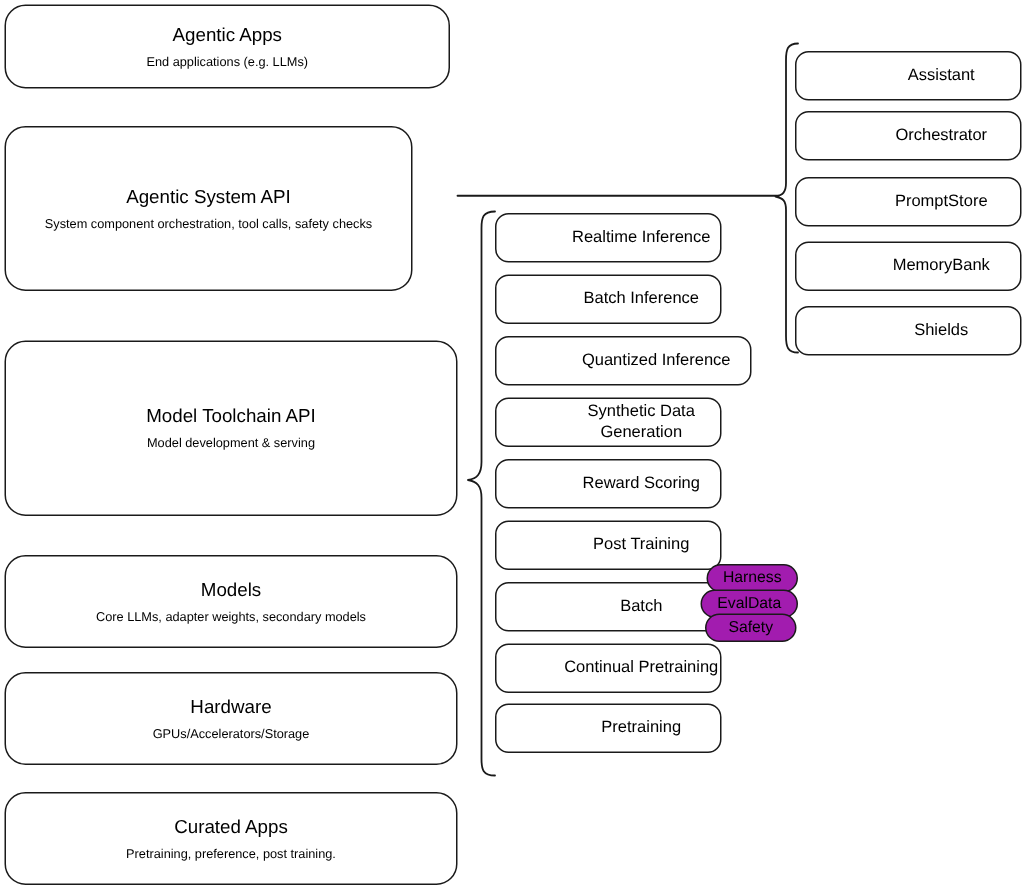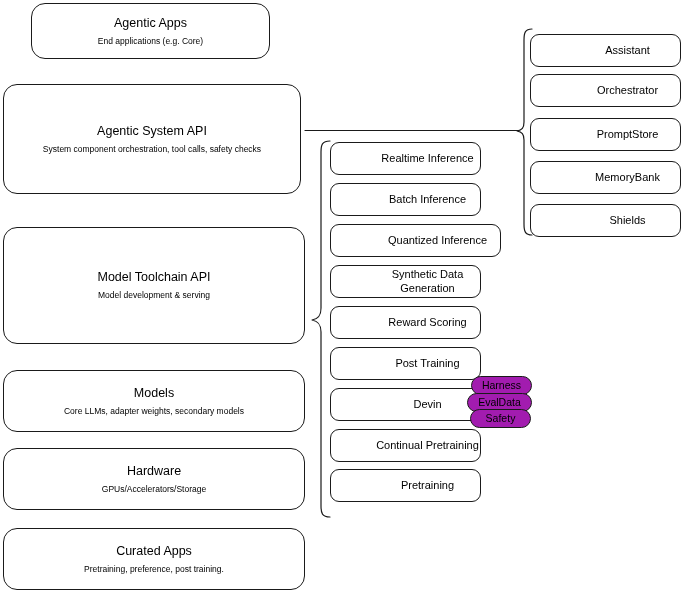--- a/index.html
+++ b/index.html
@@ -77,26 +77,26 @@
     stroke-width: 1.2;
     stroke-linecap: round;
     stroke-linejoin: round;
   }
 </style>
 </head>
 <body>
 
 <div id="canvas">
 
-  <div class="node layer" style="left:3px; top:3px; width:239px; height:56px;margin-left:28px;">
+  <div class="node layer" style="left:3px; top:3px; width:297px; height:56px;">
     <div class="title">Agentic Apps</div>
-    <div class="subtitle">End applications (e.g. Core)</div>
+    <div class="subtitle">End applications (e.g. LLMs)</div>
   </div>
 
-  <div class="node layer" style="left:3px; top:84px; width:298px; height:110px;">
+  <div class="node layer" style="left:3px; top:84px; width:272px; height:110px;">
     <div class="title">Agentic System API</div>
     <div class="subtitle">System component orchestration, tool calls, safety checks</div>
   </div>
 
   <div class="node layer" style="left:3px; top:227px; width:302px; height:117px;">
     <div class="title">Model Toolchain API</div>
     <div class="subtitle">Model development &amp; serving</div>
   </div>
 
   <div class="node layer" style="left:3px; top:370px; width:302px; height:62px;">
@@ -150,21 +150,21 @@
   <div class="node capsule" style="left:330px; top:265px; width:151px; height:33px;">
     <span>Synthetic Data Generation</span>
   </div>
   <div class="node capsule" style="left:330px; top:306px; width:151px; height:33px;">
     <span>Reward Scoring</span>
   </div>
   <div class="node capsule" style="left:330px; top:347px; width:151px; height:33px;">
     <span>Post Training</span>
   </div>
   <div class="node capsule" style="left:330px; top:388px; width:151px; height:33px;">
-    <span>Devin</span>
+    <span>Batch</span>
   </div>
   <div class="node capsule" style="left:330px; top:429px; width:151px; height:33px;">
     <span>Continual Pretraining</span>
   </div>
   <div class="node capsule" style="left:330px; top:469px; width:151px; height:33px;">
     <span>Pretraining</span>
   </div>
 
   <div class="pill" style="left:471px; top:376px; width:61px; height:19px;">
     <span>Harness</span>

